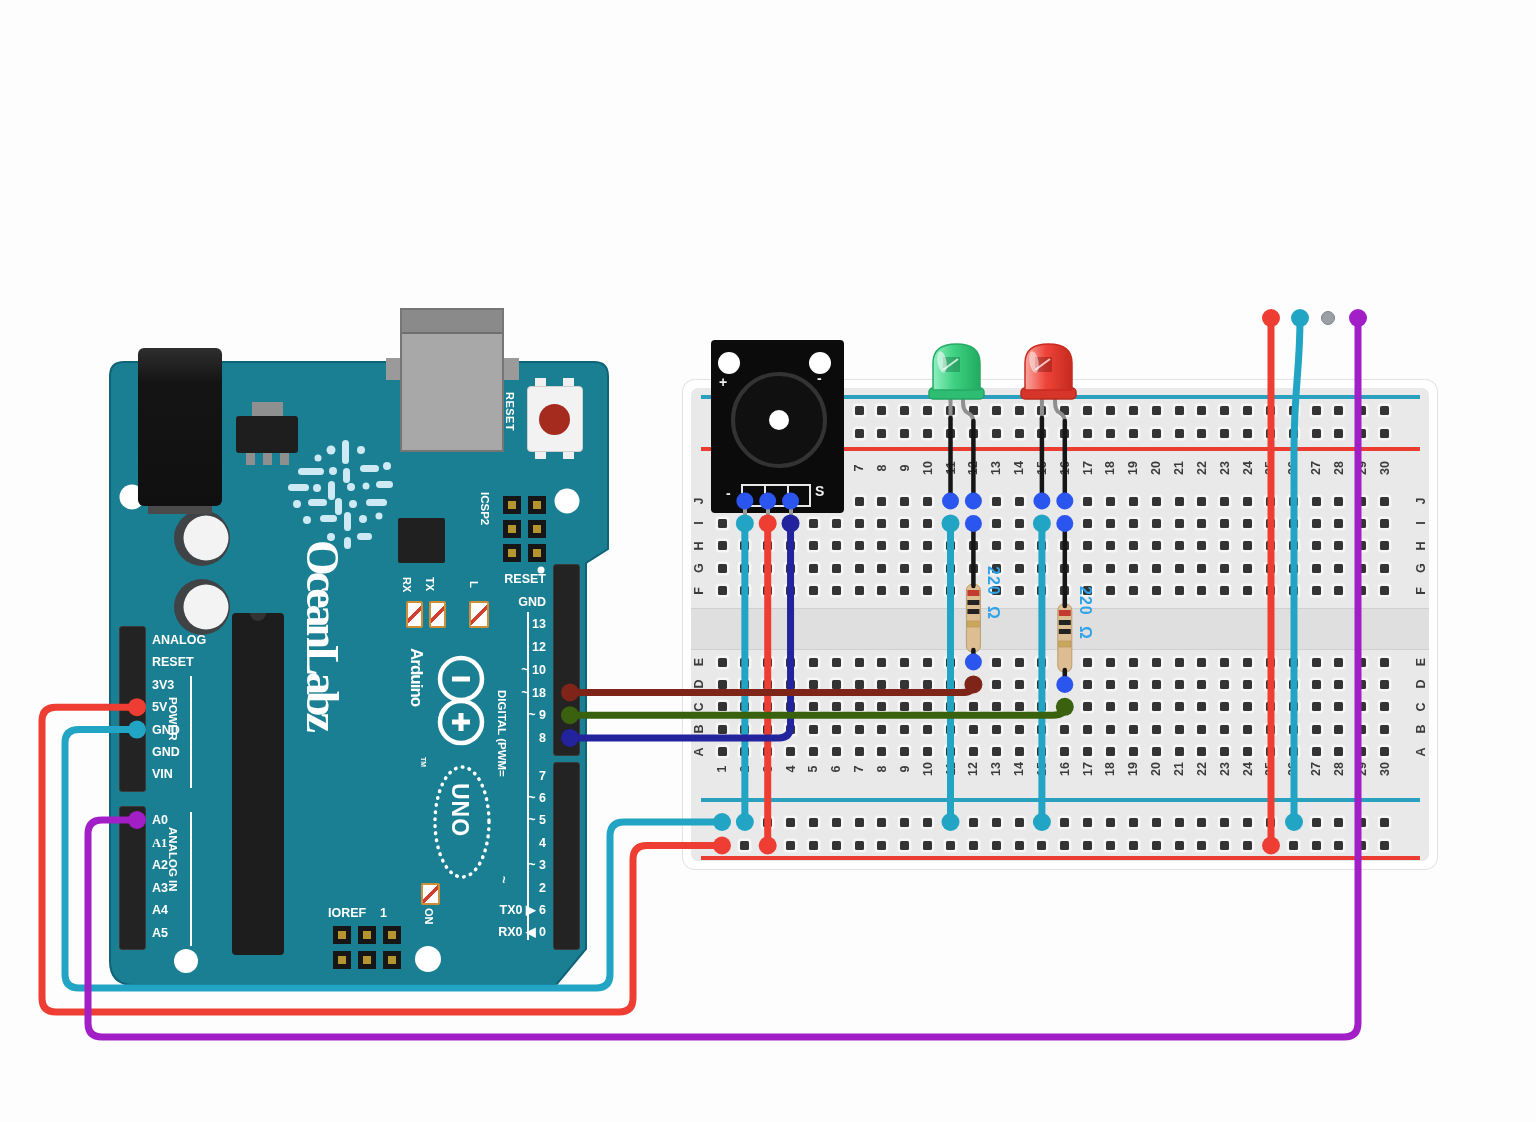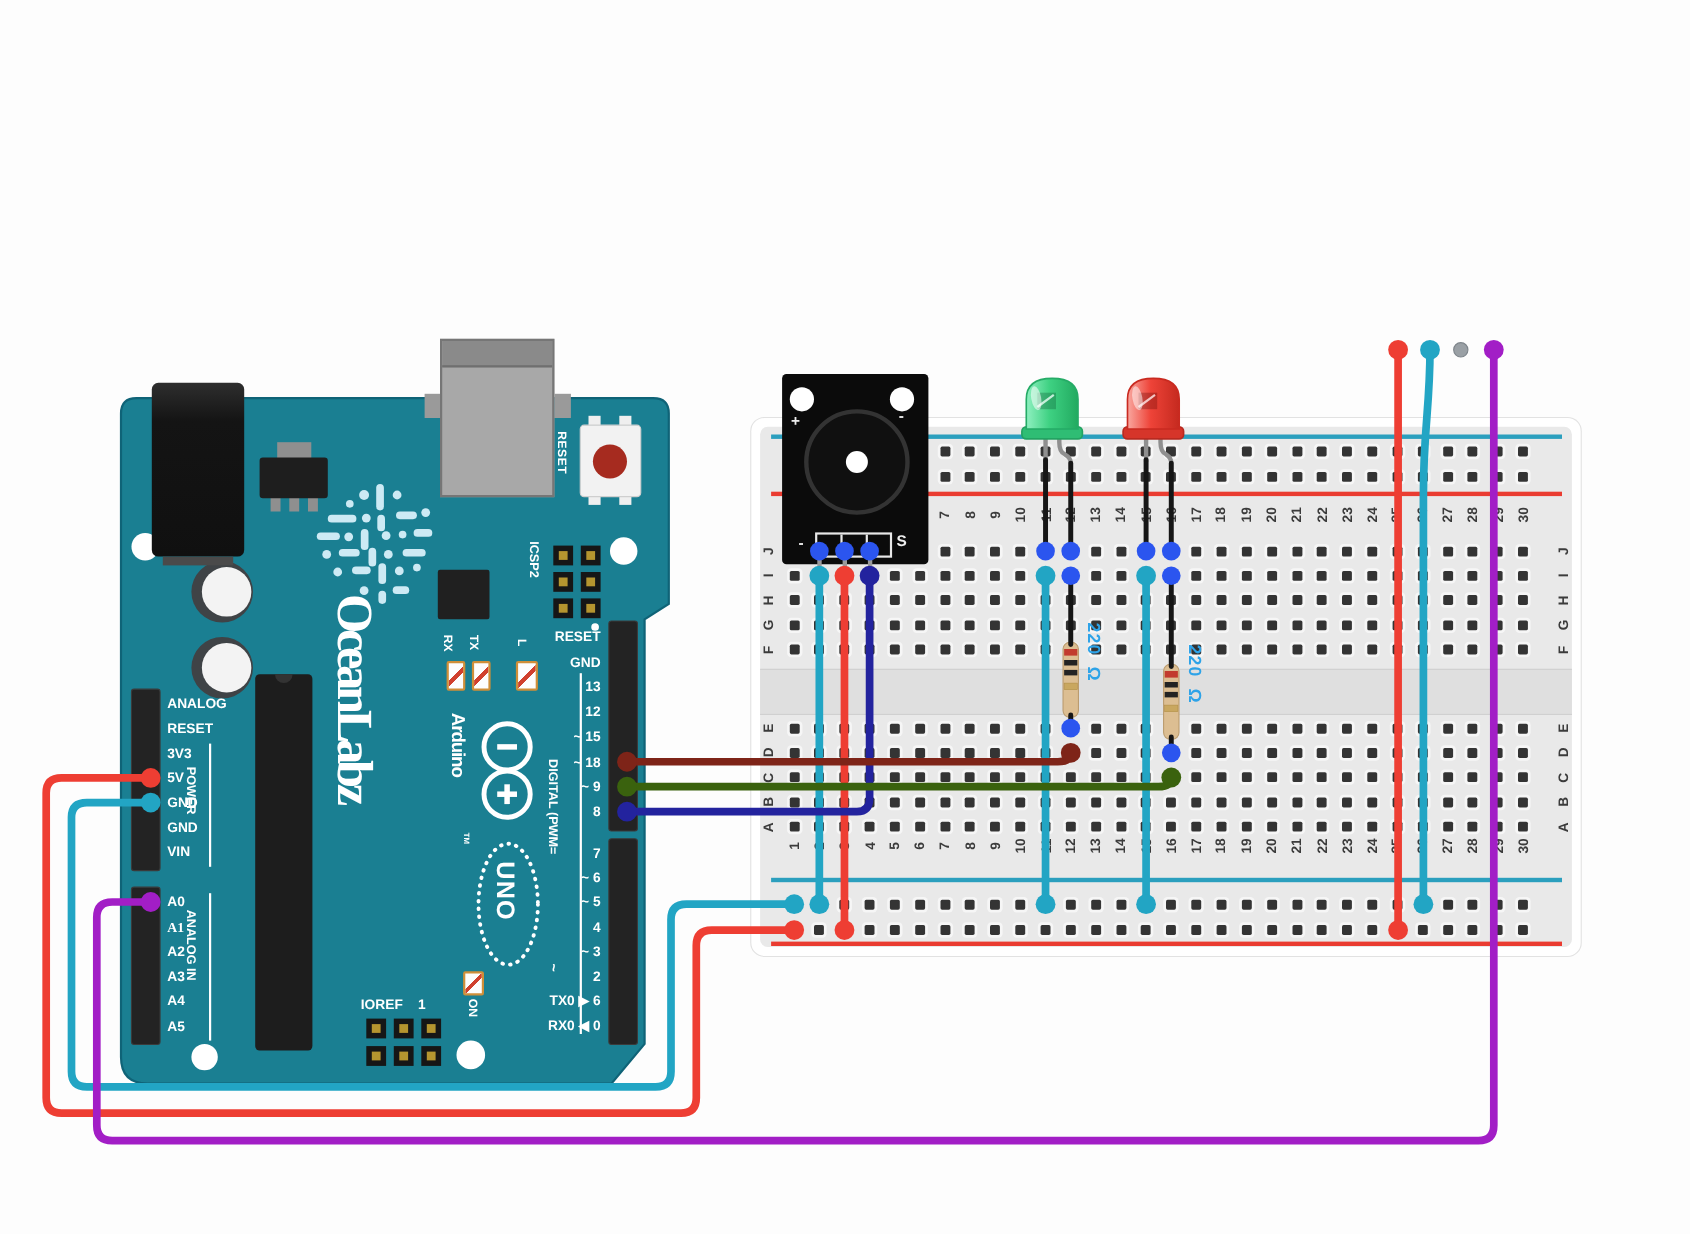--- a/index.html
+++ b/index.html
@@ -886,21 +886,21 @@
     <div class="ard-label" style="left: 152px; top: 812px; width: 60px; text-align: left;">A0</div>
     <div class="ard-label" style="left: 152px; top: 834.6px; width: 60px; text-align: left; font-family: Liberation Serif, serif;">A1</div>
     <div class="ard-label" style="left: 152px; top: 857.2px; width: 60px; text-align: left;">A2</div>
     <div class="ard-label" style="left: 152px; top: 879.8px; width: 60px; text-align: left;">A3</div>
     <div class="ard-label" style="left: 152px; top: 902.4px; width: 60px; text-align: left;">A4</div>
     <div class="ard-label" style="left: 152px; top: 925px; width: 60px; text-align: left;">A5</div>
     <div class="ard-label" style="left: 486px; top: 571px; width: 60px; text-align: right;">RESET</div>
     <div class="ard-label" style="left: 486px; top: 593.7px; width: 60px; text-align: right;">GND</div>
     <div class="ard-label" style="left: 486px; top: 616.4px; width: 60px; text-align: right;">13</div>
     <div class="ard-label" style="left: 486px; top: 639.1px; width: 60px; text-align: right;">12</div>
-    <div class="ard-label" style="left: 486px; top: 661.8px; width: 60px; text-align: right;">~ 15</div>
+    <div class="ard-label" style="left: 486px; top: 661.8px; width: 60px; text-align: right;">~ 10</div>
     <div class="ard-label" style="left: 486px; top: 684.5px; width: 60px; text-align: right;">~ 18</div>
     <div class="ard-label" style="left: 486px; top: 707.2px; width: 60px; text-align: right;">~ 9</div>
     <div class="ard-label" style="left: 486px; top: 729.9px; width: 60px; text-align: right;">8</div>
     <div class="ard-label" style="left: 486px; top: 767.5px; width: 60px; text-align: right;">7</div>
     <div class="ard-label" style="left: 486px; top: 789.9px; width: 60px; text-align: right;">~ 6</div>
     <div class="ard-label" style="left: 486px; top: 812.3px; width: 60px; text-align: right;">~ 5</div>
     <div class="ard-label" style="left: 486px; top: 834.7px; width: 60px; text-align: right;">4</div>
     <div class="ard-label" style="left: 486px; top: 857.1px; width: 60px; text-align: right;">~ 3</div>
     <div class="ard-label" style="left: 486px; top: 879.5px; width: 60px; text-align: right;">2</div>
     <div class="ard-label" style="left: 486px; top: 901.9px; width: 60px; text-align: right;">TX0 ▶ 6</div>

